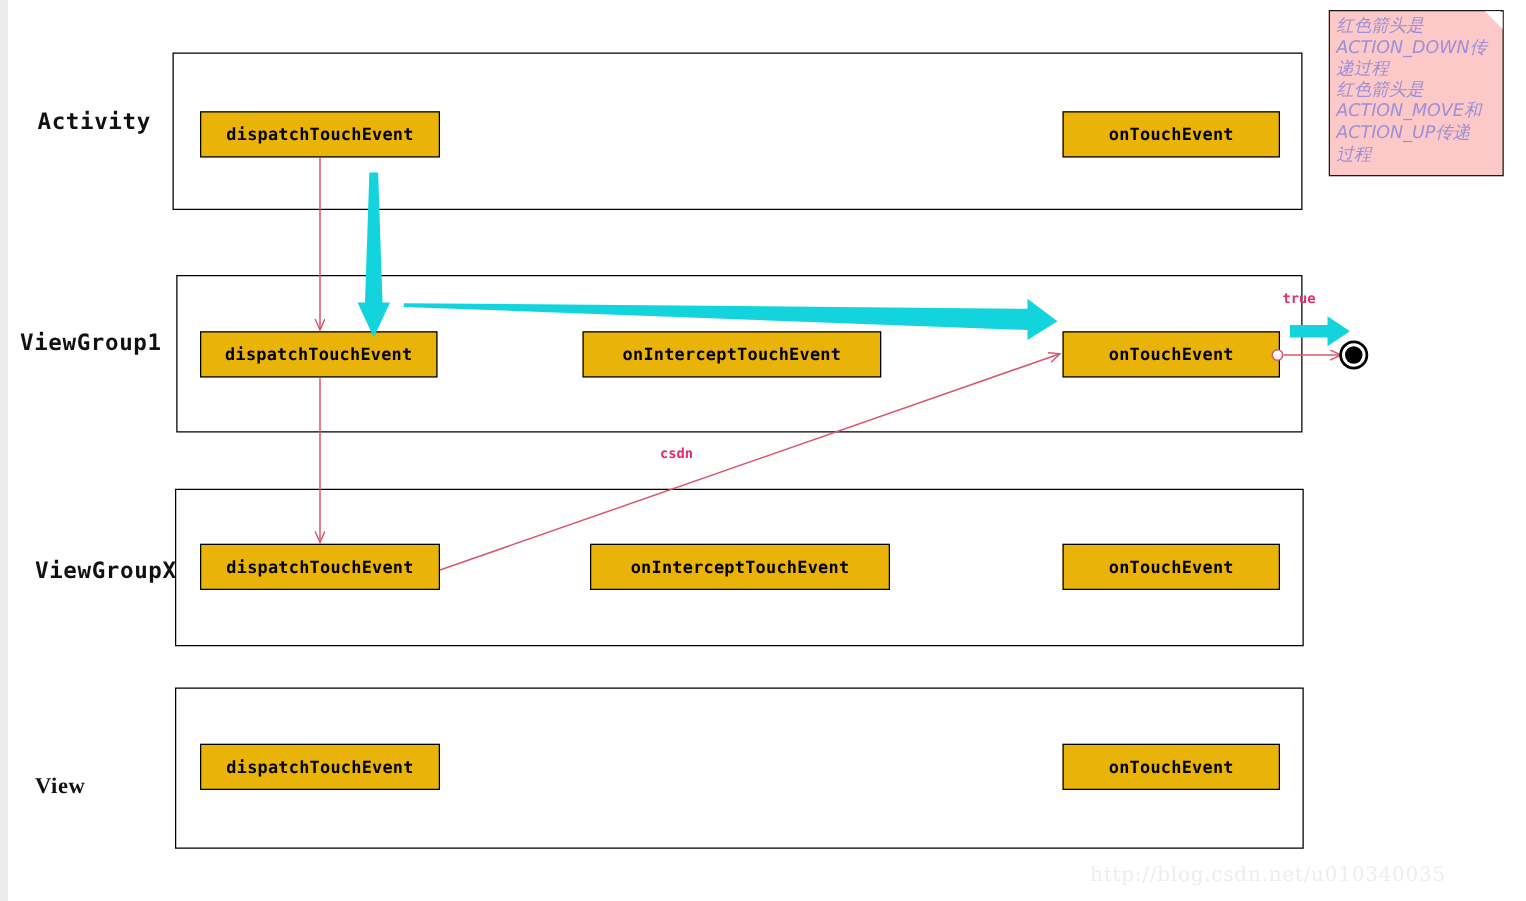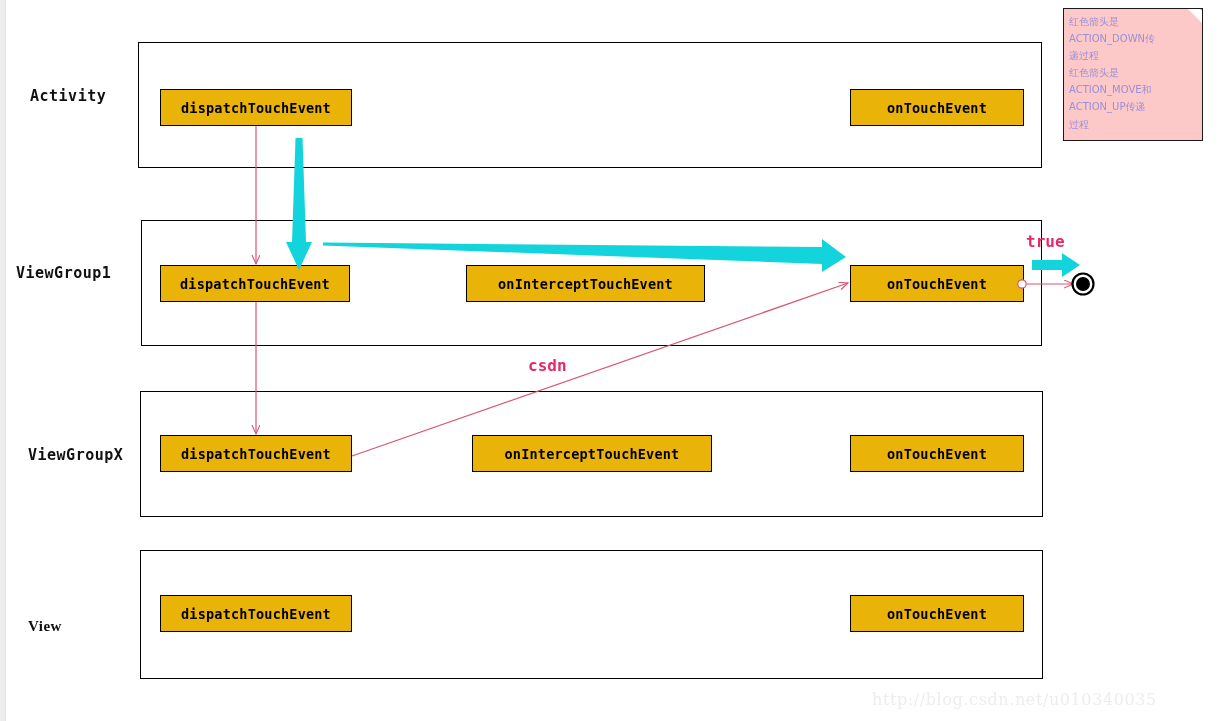--- a/index.html
+++ b/index.html
@@ -25,21 +25,21 @@
   
   .scrollbar-track{
     position:absolute;left:1205px;top:0;width:16px;height:721px;
     background:#ffffff;
   }
 
   
   .row-label{
     position:absolute;
     font-family:"DejaVu Sans Mono","Liberation Mono",monospace;
-    font-size:15px;font-weight:bold;color:#111;
+    font-size:18px;font-weight:bold;color:#111;
     letter-spacing:0.5px;white-space:nowrap;
   }
 
   
   .container-box{
     position:absolute;
     border:1.4px solid #000;
     background:transparent;
     box-sizing:border-box;
   }
@@ -53,21 +53,21 @@
     display:flex;align-items:center;justify-content:center;
     font-family:"DejaVu Sans Mono","Liberation Mono",monospace;
     font-size:13.5px;font-weight:bold;color:#000;
     letter-spacing:0.2px;white-space:nowrap;
   }
 
   
   .edge-label{
     position:absolute;
     font-family:"DejaVu Sans Mono","Liberation Mono",monospace;
-    font-size:16px;font-weight:bold;
+    font-size:11px;font-weight:bold;
     white-space:nowrap;
   }
 
   
   .note{
     position:absolute;left:1063px;top:8px;width:140px;height:133px;
     background:#fdc8c8;
     border:1.2px solid #1a1a1a;
     box-sizing:border-box;
     overflow:hidden;
@@ -80,25 +80,26 @@
   .note-fold-line{
     position:absolute;right:0px;top:0px;width:23px;height:1.4px;
     background:#1a1a1a;
     transform-origin:right top;
     transform:rotate(45deg);
   }
   .note-text{
     position:relative;
     padding:4px 5px 0 5px;
     font-family:"DejaVu Sans","Liberation Sans",sans-serif;
-    font-size:10px;
+    font-size:14px;
     line-height:17.1px;
     color:#9a8fd8;
     font-weight:normal;
     word-break:break-all;
+    font-style:italic;
   }
 
   
   .watermark{
     position:absolute;left:872px;top:690px;
     font-family:"DejaVu Serif","Liberation Serif",serif;
     font-size:16px;color:#ededed;letter-spacing:0.6px;
     white-space:nowrap;
   }
 

